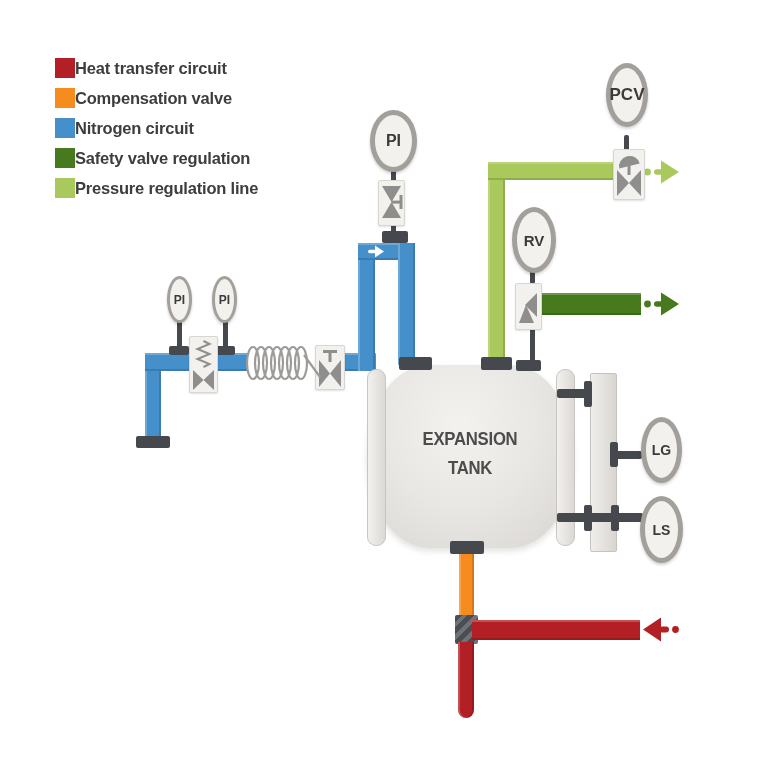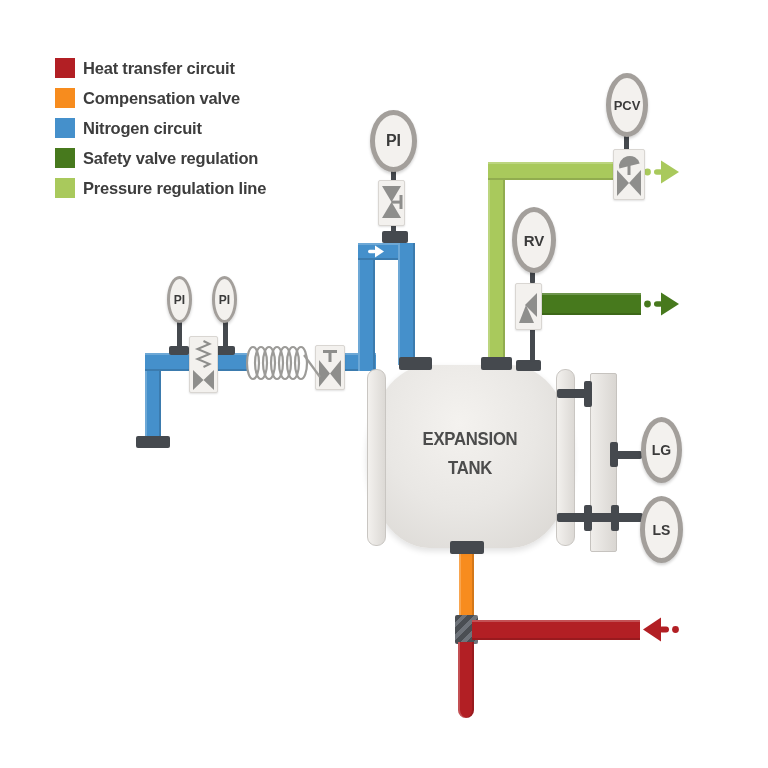--- a/index.html
+++ b/index.html
@@ -46,21 +46,21 @@
      border:1px solid #ccc9c5;
      background:linear-gradient(90deg,#efede9 0%,#f6f4f1 38%,#e3e0dc 80%,#d8d5d1 100%);
      box-shadow:0 2px 4px rgba(0,0,0,.12);}
   .bottle-rim{position:absolute;left:2px;right:2px;bottom:16px;height:3px;background:#bcb9b5;}
   .bottle-label{position:absolute;left:0;right:0;top:78px;text-align:center;
      font-weight:bold;font-size:19px;color:#4a4a4a;transform:scaleX(.9);}
   
   .legend{position:absolute;left:55px;top:58px;}
   .legend-row{display:flex;align-items:center;margin-bottom:10px;height:20px;}
   .swatch{width:20px;height:20px;flex:0 0 20px;}
-  .legend-label{margin-left:8px;font-size:16.5px;font-weight:bold;color:#3d3d3d;
+  .legend-label{font-size:16.5px;font-weight:bold;color:#3d3d3d;
      letter-spacing:-0.2px;}
   .white-arrow{position:absolute;}
 </style>
 </head>
 <body>
 
 <div id="canvas">
 
   <div class="legend">
     <div class="legend-row">
@@ -216,21 +216,21 @@
 
   <div class="gauge small" style="left:167px;top:276px;width:25px;height:47px;font-size:12px">
     <span>PI</span>
   </div>
   <div class="gauge small" style="left:212px;top:276px;width:25px;height:47px;font-size:12px">
     <span>PI</span>
   </div>
   <div class="gauge" style="left:370px;top:110px;width:47px;height:62px;font-size:16px">
     <span>PI</span>
   </div>
-  <div class="gauge" style="left:606px;top:73px;width:42px;height:64px;font-size:13px">
+  <div class="gauge" style="left:606px;top:63px;width:42px;height:64px;font-size:17px">
     <span>PCV</span>
   </div>
   <div class="gauge" style="left:512px;top:207px;width:44px;height:66px;font-size:15px">
     <span>RV</span>
   </div>
   <div class="gauge" style="left:640px;top:496px;width:43px;height:67px;font-size:14px">
     <span>LS</span>
   </div>
   <div class="gauge" style="left:641px;top:417px;width:41px;height:66px;font-size:14px">
     <span>LG</span>

